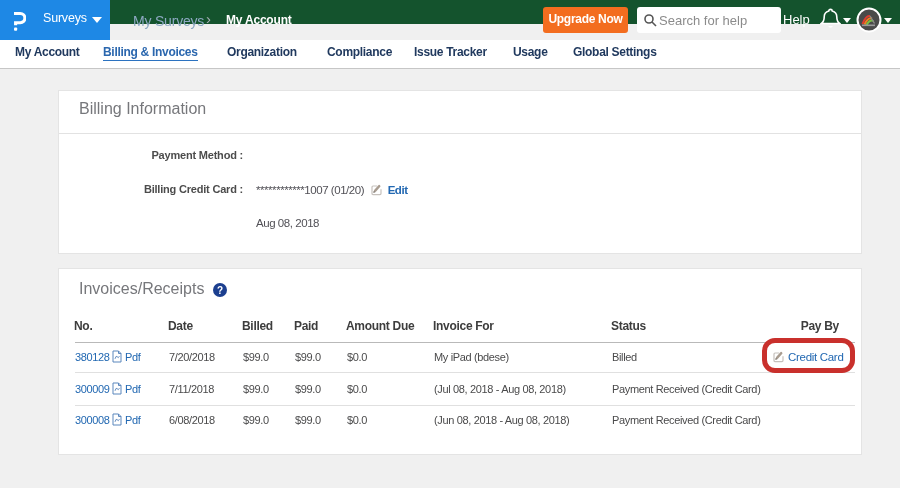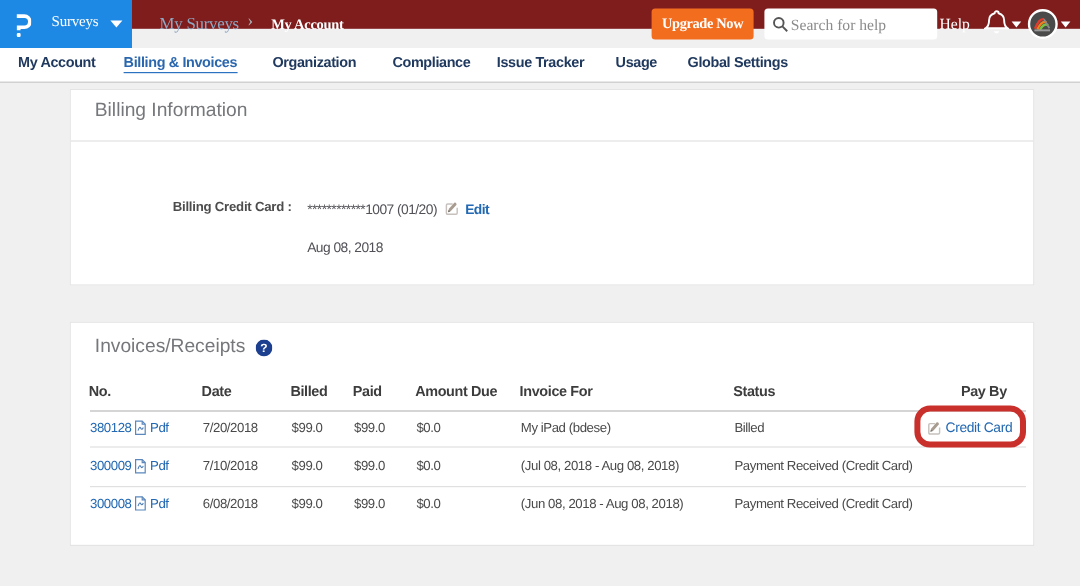--- a/index.html
+++ b/index.html
@@ -1,41 +1,41 @@
 <!DOCTYPE html>
 <html><head>
 <meta charset="utf-8">
 <style>
 * { margin:0; padding:0; box-sizing:border-box; }
 html,body { width:900px; height:488px; overflow:hidden; }
 body { font-family:"Liberation Sans", sans-serif; background:#f0f0f0; position:relative; }
 
 
-#topbar { position:absolute; left:0; top:0; width:900px; height:24px; background:#7f1d1d;font-family:Liberation Serif, serif; }
+#topbar { position:absolute; left:0; top:0; width:900px; height:24px; background:#14532d; }
 #bluebox { position:absolute; left:0; top:0; width:110px; height:40px; background:#1e88e5; }
 #surveys { position:absolute; left:43px; top:11px; color:#fff; font-size:12.5px; letter-spacing:-0.2px; }
 #caret1 { position:absolute; left:92px; top:17px; width:0; height:0; border-left:5.5px solid transparent; border-right:5.5px solid transparent; border-top:6px solid #fff; }
 #bc1 { position:absolute; left:133px; top:13px; color:#8ea9c3; font-size:14px; letter-spacing:-0.2px; }
 #bcsep { position:absolute; left:206px; top:10px; color:#a9b0b5; font-size:15px; }
 #bc2 { position:absolute; left:226px; top:13px; color:#ffffff; font-size:12px; font-weight:bold; letter-spacing:-0.2px; }
 #upgrade { position:absolute; left:543px; top:7px; width:85px; height:26px; background:#f36d1f; border-radius:3px; color:#fff; font-size:12px; font-weight:bold; text-align:center; line-height:25px; letter-spacing:-0.3px; }
 #search { position:absolute; left:637px; top:7px; width:144px; height:26px; background:#fff; border-radius:3px; }
 #search .ph { position:absolute; left:22px; top:6px; color:#8b8b8b; font-size:13px; }
 #help { position:absolute; left:783px; top:12px; color:#fff; font-size:13px; }
 #caret2 { position:absolute; left:843px; top:18px; width:0; height:0; border-left:4.5px solid transparent; border-right:4.5px solid transparent; border-top:5px solid #fff; }
 #caret3 { position:absolute; left:884px; top:18px; width:0; height:0; border-left:4.5px solid transparent; border-right:4.5px solid transparent; border-top:5px solid #fff; }
 
 
 #nav { position:absolute; left:0; top:40px; width:900px; height:29px; background:#fff; border-bottom:1px solid #c6c6c6; }
 .tab { position:absolute; top:5px; font-size:12px; font-weight:bold; color:#20395e; white-space:nowrap; letter-spacing:-0.3px; }
 .tab.active { color:#2b67ae; border-bottom:1.5px solid #2b72c0; padding-bottom:1px; }
 
 
 .card { position:absolute; left:58px; width:804px; background:#fff; border:1px solid #e4e4e4; }
-#card1 { top:74px; height:164px; }
+#card1 { top:90px; height:164px; }
 #card2 { top:268px; height:187px; }
 .cardtitle { color:#76777b; font-size:16px; }
 #c1title { position:absolute; left:20px; top:9px; }
 #c1div { position:absolute; left:0; top:42px; width:802px; height:1px; background:#e2e2e2; }
 .flabel { position:absolute; left:0; width:184px; text-align:right; font-size:11px; font-weight:bold; color:#4c4c4c; letter-spacing:-0.2px; }
 .fvalue { position:absolute; left:197px; font-size:11.5px; color:#525157; white-space:nowrap; letter-spacing:-0.45px; }
 #c2title { position:absolute; left:20px; top:11px; }
 
 
 .th { position:absolute; font-size:12px; font-weight:bold; color:#3d3d3d; white-space:nowrap; letter-spacing:-0.3px; }
@@ -92,20 +92,21 @@
   <span class="tab" style="left:227px">Organization</span>
   <span class="tab" style="left:327px">Compliance</span>
   <span class="tab" style="left:414px">Issue Tracker</span>
   <span class="tab" style="left:513px">Usage</span>
   <span class="tab" style="left:573px">Global Settings</span>
 </div>
 
 <div class="card" id="card1">
   <div class="cardtitle" id="c1title">Billing Information</div>
   <div id="c1div"></div>
+  <div class="flabel" style="top:58px">Payment Method :</div>
   <div class="flabel" style="top:92px">Billing Credit Card :</div>
   <div class="fvalue" style="top:92px">************1007 (01/20)
     <svg width="13" height="13" viewBox="0 0 13 13" style="vertical-align:-2px;margin-left:3px">
       <path d="M11 6.2 V10.6 Q11 11.6 10 11.6 H3 Q2 11.6 2 10.6 V4 Q2 3 3 3 H7.2" fill="none" stroke="#c6c1bd" stroke-width="1.2"></path>
       <path d="M3.3 9.8 L4.1 7 L8.6 1.9 Q10.3 1.4 10.5 3.6 L5.9 8.7 Z" fill="#a89c90"></path>
       <path d="M3.3 9.8 L3.8 7.9 L5.5 9.2 Z" fill="#7a756f"></path>
     </svg>
     <span class="bluelink" style="font-weight:bold;margin-left:2px">Edit</span>
   </div>
   <div class="fvalue" style="top:126px">Aug 08, 2018</div>
@@ -151,21 +152,21 @@
   </svg>
   <div class="td bluelink" style="left:729px; top:82px; font-size:11.5px; letter-spacing:-0.3px">Credit Card</div>
 
   <div class="td bluelink" style="left:16px; top:114px">300009</div>
   <svg width="10" height="13" viewBox="0 0 10 13" style="position:absolute;left:53px;top:113px">
     <path d="M1 1 H6.5 L9 3.5 V12 H1 Z" fill="none" stroke="#5b87bd" stroke-width="1"></path>
     <path d="M6.5 1 V3.5 H9" fill="none" stroke="#5b87bd" stroke-width="1"></path>
     <path d="M3 8.8 Q4.3 4.8 5.3 6.8 Q6.3 8.8 7.4 6.2" fill="none" stroke="#4d7cb5" stroke-width="0.9"></path>
   </svg>
   <div class="td bluelink" style="left:66px; top:114px">Pdf</div>
-  <div class="td" style="left:110px; top:114px">7/10/2018</div>
+  <div class="td" style="left:110px; top:114px">7/11/2018</div>
   <div class="td" style="left:184px; top:114px">$99.0</div>
   <div class="td" style="left:236px; top:114px">$99.0</div>
   <div class="td" style="left:288px; top:114px">$0.0</div>
   <div class="td" style="left:375px; top:114px">(Jul 08, 2018 - Aug 08, 2018)</div>
   <div class="td" style="left:553px; top:114px">Payment Received (Credit Card)</div>
   <div class="rowline" style="top:136px"></div>
 
   <div class="td bluelink" style="left:16px; top:145px">300008</div>
   <svg width="10" height="13" viewBox="0 0 10 13" style="position:absolute;left:53px;top:144px">
     <path d="M1 1 H6.5 L9 3.5 V12 H1 Z" fill="none" stroke="#5b87bd" stroke-width="1"></path>

